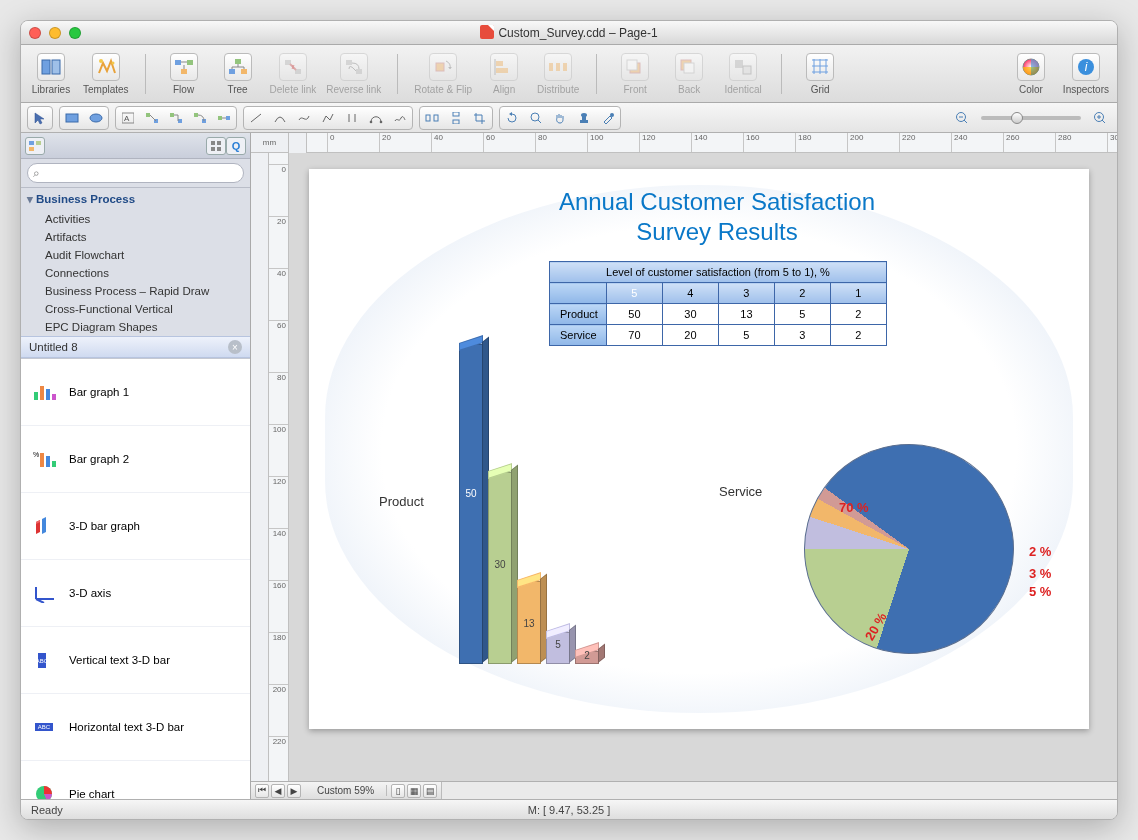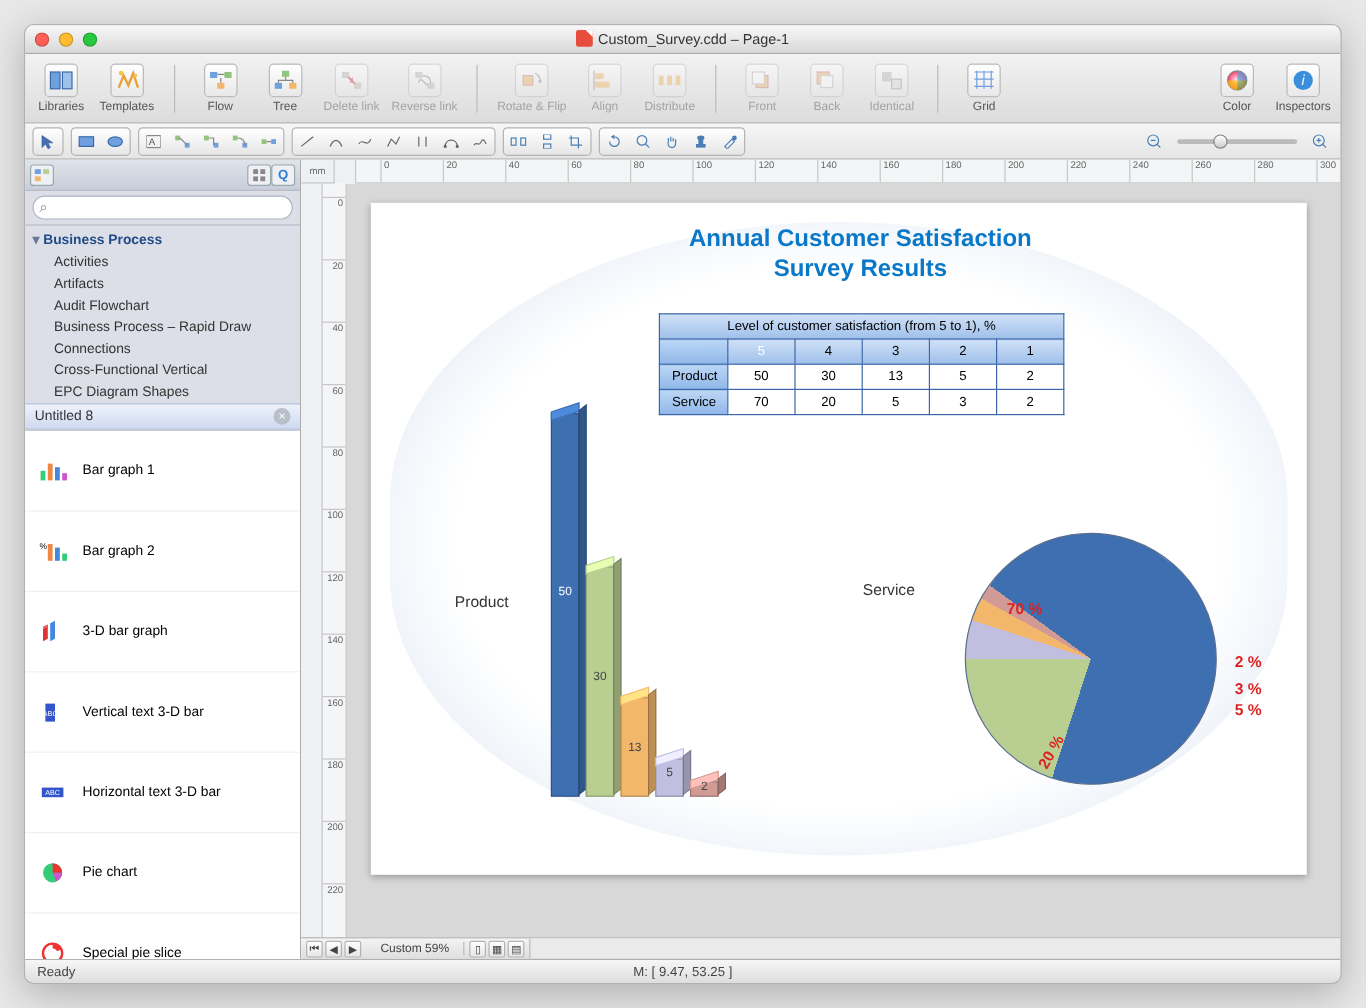--- a/index.html
+++ b/index.html
@@ -49,32 +49,32 @@
 .lib-hdr{background:linear-gradient(#eef2fb,#cfdaf0);border-top:1px solid #b7c4df;border-bottom:1px solid #b7c4df;padding:3px 8px;font-size:11.5px;color:#333;display:flex;justify-content:space-between;align-items:center;}
 .lib-hdr .close{width:14px;height:14px;border-radius:50%;background:#b8bfc9;color:#fff;font-size:10px;display:flex;align-items:center;justify-content:center;}
 
 .palette{flex:1;overflow:auto;background:#fff;border-top:1px solid #c4c8d2;}
 .pal-item{display:flex;align-items:center;gap:10px;padding:22px 10px;font-size:11.5px;border-bottom:1px solid #eef0f5;}
 .pal-thumb{width:28px;height:22px;display:flex;align-items:center;justify-content:center;}
 
 
 .canvas-area{flex:1;display:flex;flex-direction:column;background:#fff;}
 .rulers-row{display:flex;height:20px;}
-.ruler-corner{width:28px;background:#eef0f3;border-right:1px solid #c0c0c0;border-bottom:1px solid #c0c0c0;font-size:8px;display:flex;align-items:center;justify-content:center;color:#666;}
+.ruler-corner{width:38px;background:#eef0f3;border-right:1px solid #c0c0c0;border-bottom:1px solid #c0c0c0;font-size:8px;display:flex;align-items:center;justify-content:center;color:#666;}
 .ruler-h{flex:1;background:#f3f5f7;border-bottom:1px solid #c0c0c0;position:relative;font-size:8px;color:#666;overflow:hidden;}
 .ruler-h .tick{position:absolute;top:0;height:100%;border-left:1px solid #c6c6c6;padding-left:2px;}
 .canvas-row{flex:1;display:flex;overflow:hidden;}
 .ruler-v{width:20px;background:#f3f5f7;border-right:1px solid #c0c0c0;position:relative;font-size:8px;color:#666;}
 .ruler-v .tick{position:absolute;left:0;width:100%;border-top:1px solid #c6c6c6;text-align:right;padding-right:2px;transform:translateY(-50%);}
 .ruler-gutter{width:18px;background:#eef0f3;border-right:1px solid #c0c0c0;}
 .canvas{flex:1;background:#d8d8d8;overflow:auto;position:relative;}
 .page{position:absolute;left:20px;top:16px;width:780px;height:560px;background:#fff;box-shadow:0 2px 6px rgba(0,0,0,.3);}
 .page-inner{position:absolute;inset:16px;border-radius:50%/44%;background:radial-gradient(ellipse at center,#fff 60%,#eaf0f8 78%,#b9cde5 100%);}
 .page-frame{position:absolute;inset:6px;background:repeating-linear-gradient(45deg,#c9d6ea,#c9d6ea 3px,#dde6f3 3px,#dde6f3 6px);border-radius:3px;z-index:-1;}
-.chart-title{position:absolute;top:18px;left:0;right:0;text-align:center;color:#0a78c8;font-weight:bold;font-size:20px;line-height:1.25;margin-left:36px;}
+.chart-title{position:absolute;top:18px;left:0;right:0;text-align:center;color:#0a78c8;font-weight:normal;font-size:24px;line-height:1.25;margin-left:36px;}
 
 
 .data-table{position:absolute;top:92px;left:240px;border-collapse:collapse;font-size:11px;}
 .data-table th,.data-table td{border:1px solid #3d66a8;padding:4px 8px;text-align:center;min-width:56px;}
 .data-table th{background:linear-gradient(#cfe0f7,#9fc0eb);font-weight:normal;}
 .data-table .row-hdr{background:linear-gradient(#bcd7f6,#8fb7e8);text-align:left;padding-left:10px;}
 .col-5{background:#5a7fb5;color:#fff;}
 .col-4{background:#b8cf91;}
 .col-3{background:#f2b76a;}
 .col-2{background:#c1bedf;}
@@ -496,22 +496,22 @@
       </div>
       <div class="side-search">
           <div class="wrap"><span class="mag">⌕</span><input placeholder="" style=""></div>
         </div>
       <div class="tree">
         <div class="group-hdr">Business Process</div>
         <div id="tree-items">
             <div class="item">Activities</div>
             <div class="item">Artifacts</div>
             <div class="item">Audit Flowchart</div>
+            <div class="item">Connections</div>
             <div class="item">Business Process – Rapid Draw</div>
-            <div class="item">Connections</div>
             <div class="item">Cross-Functional Vertical</div>
             <div class="item">EPC Diagram Shapes</div>
           </div>
       </div>
       <div class="lib-hdr">
         <span>Untitled 8</span>
         <span class="close">×</span>
       </div>
       <div class="palette" id="palette">
           <div class="pal-item">
@@ -538,20 +538,28 @@
           </div>
           <div class="pal-item">
             <div class="pal-thumb">
               <svg width="26" height="20">
                 <path d="M4 18 L4 6 L8 4 L8 16 Z" fill="#d33"></path>
                 <path d="M10 18 L10 3 L14 1 L14 16 Z" fill="#48d"></path>
                 <path d="M4 6 L8 4 L8 6 L4 8 Z" fill="#e66"></path>
               </svg>
             </div>
             <span>3-D bar graph</span>
+          </div>
+          <div class="pal-item">
+            <div class="pal-thumb">
+              <svg width="26" height="20">
+                <path d="M4 16 L4 4 M4 16 L22 16 M4 16 L12 20" stroke="#35c" stroke-width="2" fill="none"></path>
+              </svg>
+            </div>
+            <span>3-D axis</span>
           </div>
           <div class="pal-item">
             <div class="pal-thumb">
               <svg width="26" height="20">
                 <rect x="6" y="3" width="8" height="15" fill="#35c"></rect>
                 <text x="10" y="13" font-size="6" fill="#fff" text-anchor="middle">ABC</text>
               </svg>
             </div>
             <span>Vertical text 3-D bar</span>
           </div>

